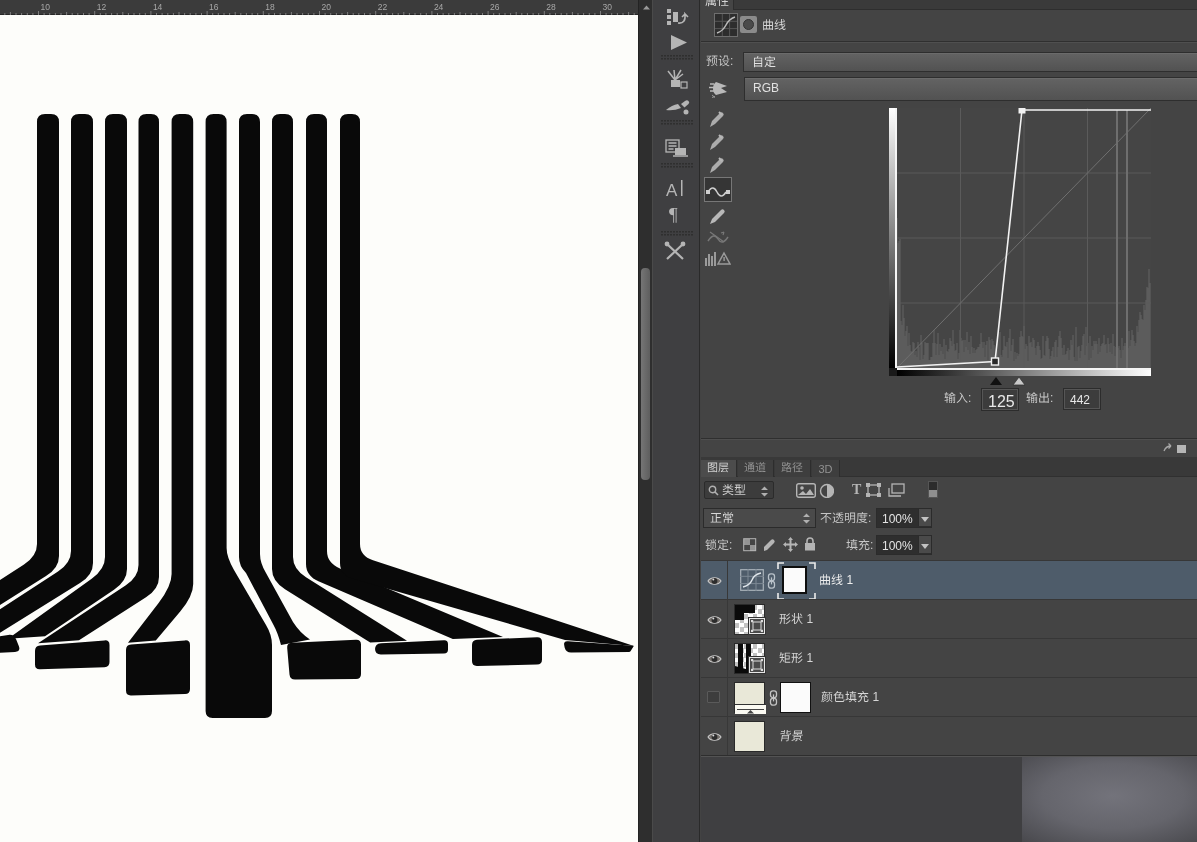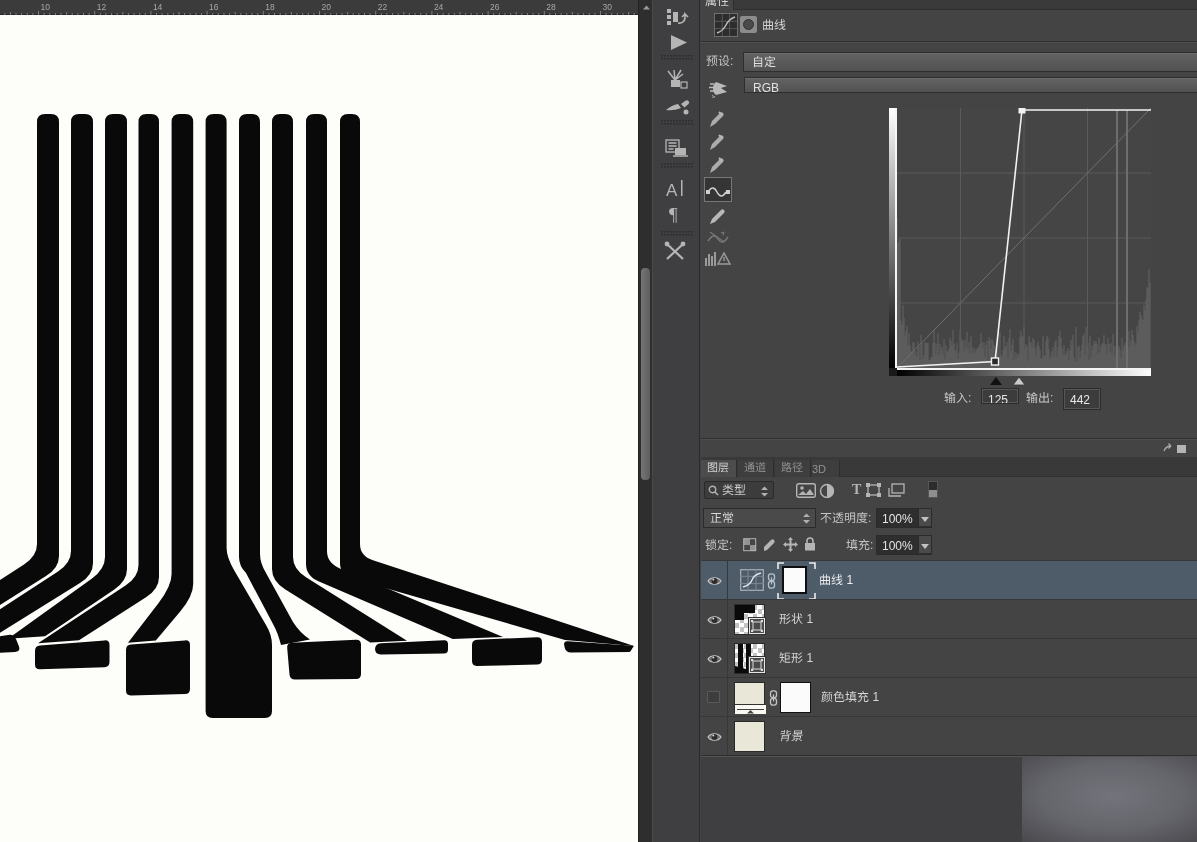--- a/index.html
+++ b/index.html
@@ -376,21 +376,21 @@
       <div class="abs" style="left:8px;top:3px"><svg class="zh" width="24" height="13" viewBox="0 0 24 13" fill="#e2e2e2" style="vertical-align:top;">
           <use href="#z6" x="0.0"></use>
           <use href="#z7" x="12.0"></use>
         </svg></div>
       </div>
     <svg class="abs" style="left:7px;top:79px" width="22" height="19">
       <path d="M8,3 L19,7 L13,9 L19,13 L8,16 q-3,-2 -3,-6.5 q0,-4.5 3,-6.5 Z" fill="#b9b9b9"></path>
       <path d="M2,5 h4 M1,8.5 h5 M2,12 h4" stroke="#b9b9b9" stroke-width="1.6"></path>
       <path d="M4,16 l3,2.5 M4,18.5 l3,-1" stroke="#9a9a9a" stroke-width="1"></path>
     </svg>
-    <div class="abs" style="left:43px;top:77px;width:454px;height:16px;background:linear-gradient(180deg,#636363,#525252);
+    <div class="abs" style="left:43px;top:77px;width:454px;height:24px;background:linear-gradient(180deg,#636363,#525252);
       border:1px solid #2e2e2e;box-shadow:inset 0 1px 0 #6b6b6b">
       <div class="abs" style="left:8px;top:3px;font-size:12px;color:#e2e2e2;font-family:'Liberation Sans'">RGB</div>
     </div>
     <svg class="abs" style="left:6px;top:110px" width="22" height="20">
       <g fill="#b8b8b8">
         <path d="M3,17 l2,-6 8,-8 q1.5,-1.5 3,0 q1.5,1.5 0,3 l-8,8 -5,3 Z" opacity="0.9"></path>
       <path d="M12,2 l3,3" stroke="#b8b8b8" stroke-width="2"></path>
       </g>
     </svg>
     <svg class="abs" style="left:6px;top:133px" width="22" height="20">
@@ -446,22 +446,22 @@
     </svg>
     <svg class="abs" style="left:288px;top:376px" width="50" height="10">
       <path d="M7,1 L13,9 L1,9 Z" fill="#111"></path>
       <path d="M30,1 L36,9 L24,9 Z" fill="#c9c9c9" stroke="#333" stroke-width="0.8"></path>
     </svg>
     <div class="abs" style="left:243px;top:392px"><svg class="zh" width="28" height="13" viewBox="0 0 28 13" fill="#cacaca" style="vertical-align:top;">
         <use href="#z8" x="0.0"></use>
         <use href="#z9" x="12.0"></use>
         <text x="24.0" y="10.2" font-size="12" font-family="Liberation Sans">:</text>
       </svg></div>
-    <div class="abs" style="left:281px;top:389px;width:36px;height:14px;background:#3c3c3c;
-      border:1px solid #565656;outline:1px solid #2c2c2c;color:#e8e8e8;font-size:12px;
+    <div class="abs" style="left:281px;top:389px;width:36px;height:21px;background:#3c3c3c;
+      border:1px solid #565656;outline:1px solid #2c2c2c;color:#e8e8e8;font-size:16px;
       font-family:'Liberation Sans';padding:3px 0 0 5px">125</div>
     <div class="abs" style="left:325px;top:392px"><svg class="zh" width="28" height="13" viewBox="0 0 28 13" fill="#cacaca" style="vertical-align:top;">
         <use href="#z8" x="0.0"></use>
         <use href="#z10" x="12.0"></use>
         <text x="24.0" y="10.2" font-size="12" font-family="Liberation Sans">:</text>
       </svg></div>
     <div class="abs" style="left:363px;top:389px;width:36px;height:20px;background:#3c3c3c;
       border:1px solid #565656;outline:1px solid #2c2c2c;color:#e8e8e8;font-size:12px;
       font-family:'Liberation Sans';padding:3px 0 0 5px">442</div>
     <div class="abs" style="left:0;top:438px;width:496px;height:1px;background:#2f2f2f"></div>
@@ -488,21 +488,21 @@
         </svg></div>
     </div>
     <div class="abs" style="left:74px;top:460px;width:36px;height:17px;background:#3e3e3e;border-right:1px solid #2d2d2d;text-align:center">
       <div style="margin-top:2px;margin-left:6px;text-align:left"><svg class="zh" width="22" height="12" viewBox="0 0 22 12" fill="#929292" style="vertical-align:top;">
           <g transform="scale(0.9167)">
             <use href="#z15" x="0.0"></use>
             <use href="#z16" x="12.0"></use>
           </g>
         </svg></div>
     </div>
-    <div class="abs" style="left:111px;top:460px;width:28px;height:17px;background:#3e3e3e;border-right:1px solid #2d2d2d;color:#929292;font-size:11px;font-family:'Liberation Sans';padding-top:3px">3D</div>
+    <div class="abs" style="left:111px;top:460px;width:28px;height:17px;background:#3e3e3e;border-right:1px solid #2d2d2d;color:#929292;font-size:11px;font-family:'Liberation Sans';text-align:center;padding-top:3px">3D</div>
     <div class="abs" style="left:3px;top:481px;width:70px;height:18px;background:#3c3c3c;
       border:1px solid #2b2b2b;border-radius:2px">
       <svg class="abs" style="left:3px;top:3px" width="11" height="11">
         <circle cx="4.5" cy="4.5" r="3.2" stroke="#b0b0b0" fill="none" stroke-width="1.4"></circle>
         <path d="M7,7 L10,10" stroke="#b0b0b0" stroke-width="1.6"></path>
       </svg>
       <div class="abs" style="left:17px;top:2px"><svg class="zh" width="24" height="13" viewBox="0 0 24 13" fill="#d0d0d0" style="vertical-align:top;">
           <use href="#z17" x="0.0"></use>
           <use href="#z18" x="12.0"></use>
         </svg></div>

